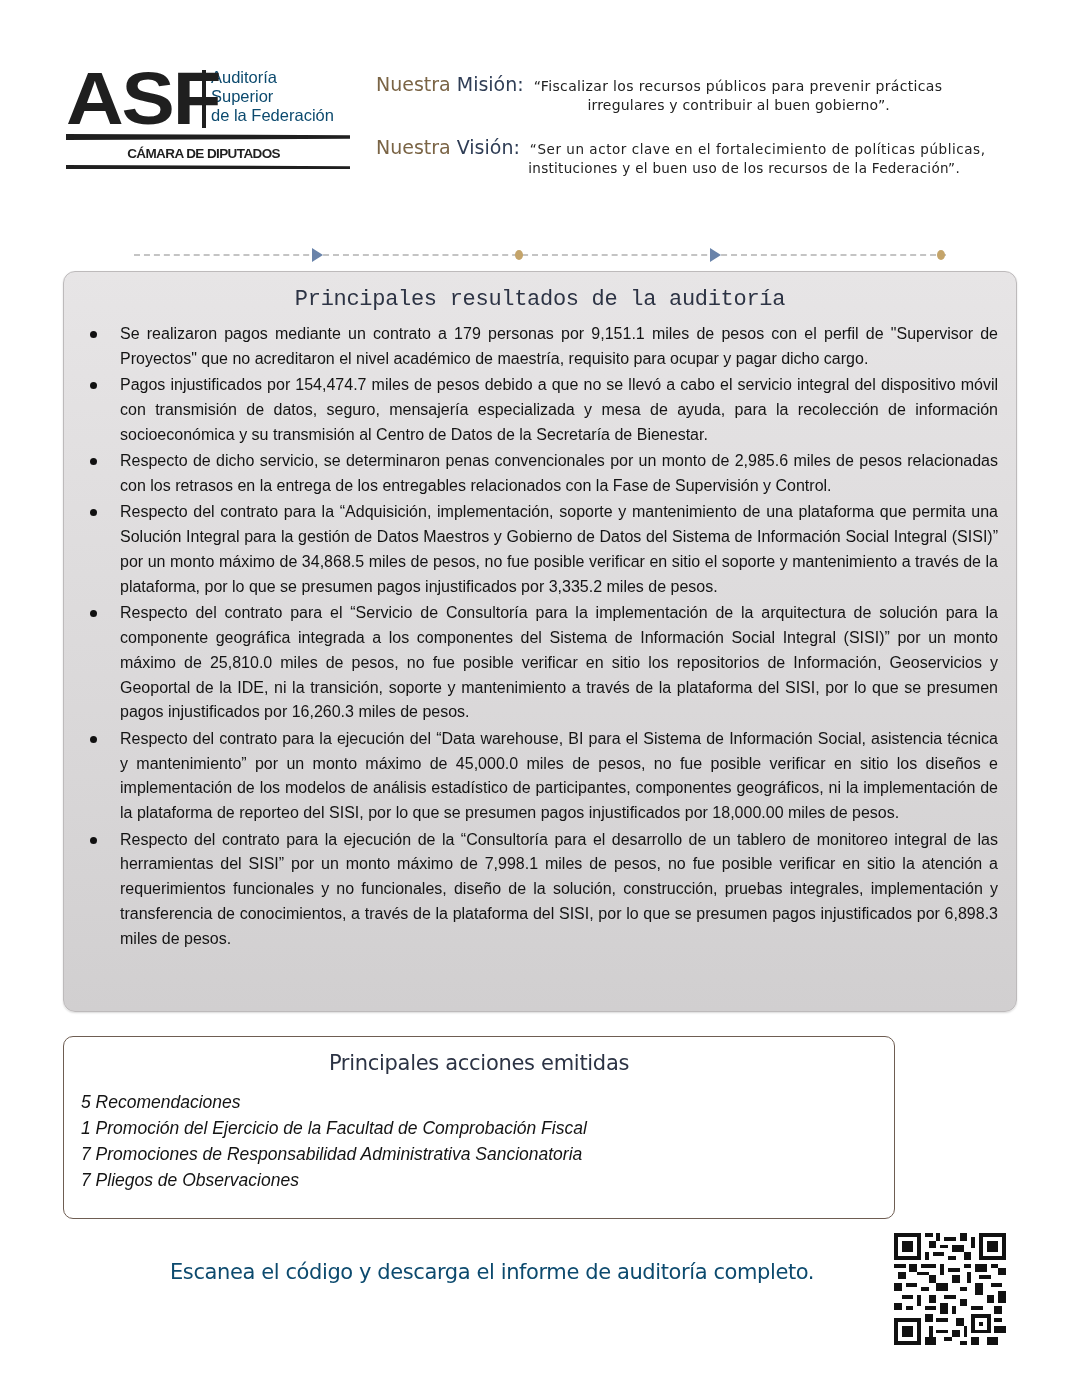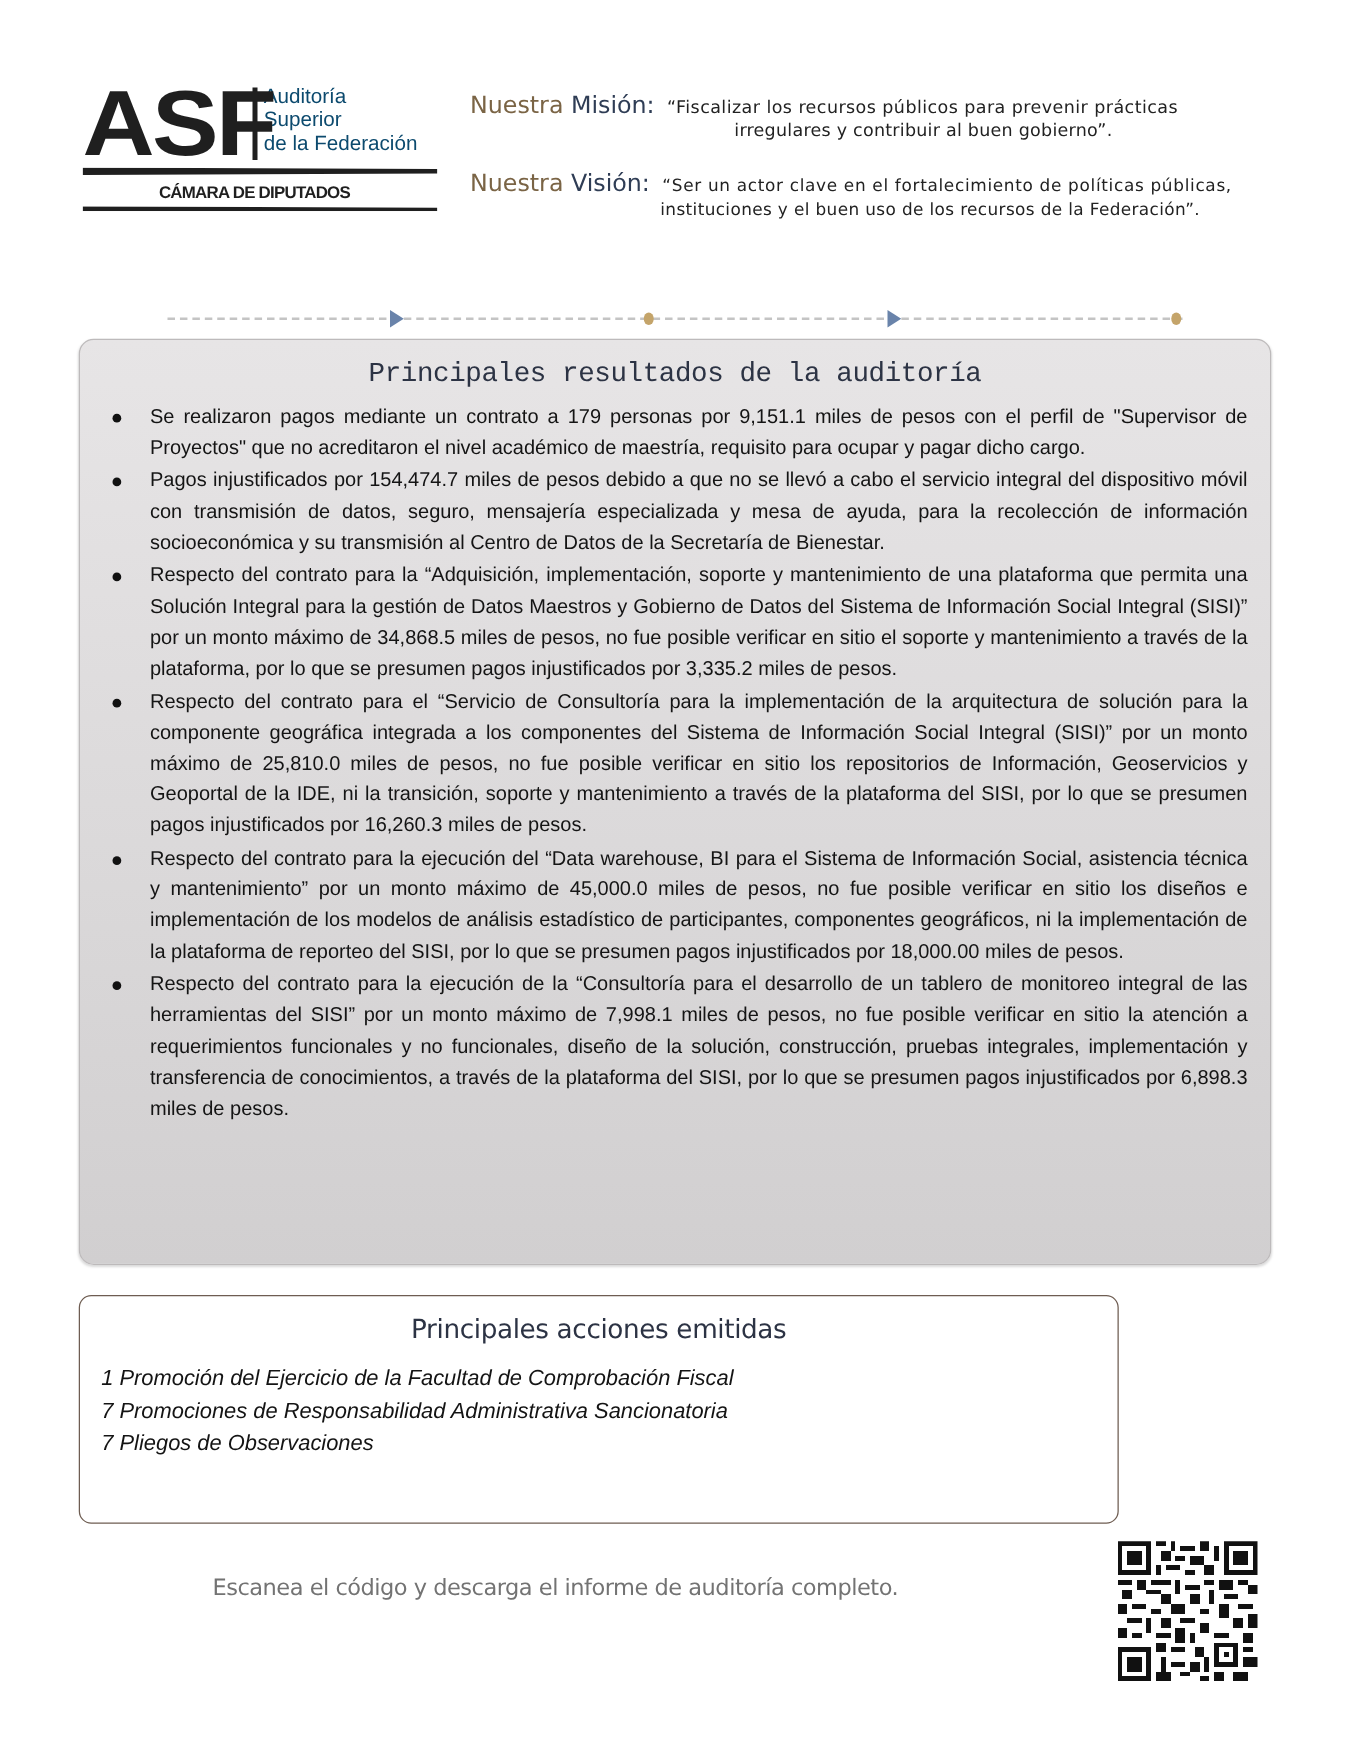--- a/index.html
+++ b/index.html
@@ -105,21 +105,21 @@
     }
     .actions-list { margin: 14px 0 0 17px; }
     .actions-list div {
       font-family: "Liberation Sans", sans-serif; font-style: italic;
       font-size: 17.5px; line-height: 26px; color: #141414;
     }
 
     
     .scan-text {
       position: absolute; left: 170px; top: 1260px;
-      font-family: "DejaVu Sans", sans-serif; font-size: 18px; color: #737373;
+      font-family: "DejaVu Sans", sans-serif; font-size: 21px; color: #0c4a6e;
       letter-spacing: -0.4px;
     }
     .qr { position: absolute; left: 894px; top: 1233px; width: 112px; height: 112px; }
   </style>
 </head>
 <body>
 
 <div class="page">
 
   <div class="logo">
@@ -161,30 +161,32 @@
     <div class="dot" style="left:381px;"></div>
     <div class="tri" style="left:576px;"></div>
     <div class="dot" style="left:803px;"></div>
   </div>
 
   <div class="results">
     <div class="results-title">Principales resultados de la auditoría</div>
     <ul>
       <li><span class="bullet"></span><span>Se realizaron pagos mediante un contrato a 179 personas por 9,151.1 miles de pesos con el perfil de "Supervisor de Proyectos" que no acreditaron el nivel académico de maestría, requisito para ocupar y pagar dicho cargo.</span></li>
       <li><span class="bullet"></span><span>Pagos injustificados por 154,474.7 miles de pesos debido a que no se llevó a cabo el servicio integral del dispositivo móvil con transmisión de datos, seguro, mensajería especializada y mesa de ayuda, para la recolección de información socioeconómica y su transmisión al Centro de Datos de la Secretaría de Bienestar.</span></li>
+      <li><span class="bullet"></span><span>Respecto de dicho servicio, se determinaron penas convencionales por un monto de 2,985.6 miles de pesos relacionadas con los retrasos en la entrega de los entregables relacionados con la Fase de Supervisión y Control.</span></li>
       <li><span class="bullet"></span><span>Respecto del contrato para la “Adquisición, implementación, soporte y mantenimiento de una plataforma que permita una Solución Integral para la gestión de Datos Maestros y Gobierno de Datos del Sistema de Información Social Integral (SISI)” por un monto máximo de 34,868.5 miles de pesos, no fue posible verificar en sitio el soporte y mantenimiento a través de la plataforma, por lo que se presumen pagos injustificados por 3,335.2 miles de pesos.</span></li>
       <li><span class="bullet"></span><span>Respecto del contrato para el “Servicio de Consultoría para la implementación de la arquitectura de solución para la componente geográfica integrada a los componentes del Sistema de Información Social Integral (SISI)” por un monto máximo de 25,810.0 miles de pesos, no fue posible verificar en sitio los repositorios de Información, Geoservicios y Geoportal de la IDE, ni la transición, soporte y mantenimiento a través de la plataforma del SISI, por lo que se presumen pagos injustificados por 16,260.3 miles de pesos.</span></li>
       <li><span class="bullet"></span><span>Respecto del contrato para la ejecución del “Data warehouse, BI para el Sistema de Información Social, asistencia técnica y mantenimiento” por un monto máximo de 45,000.0 miles de pesos, no fue posible verificar en sitio los diseños e implementación de los modelos de análisis estadístico de participantes, componentes geográficos, ni la implementación de la plataforma de reporteo del SISI, por lo que se presumen pagos injustificados por 18,000.00 miles de pesos.</span></li>
       <li><span class="bullet"></span><span>Respecto del contrato para la ejecución de la “Consultoría para el desarrollo de un tablero de monitoreo integral de las herramientas del SISI” por un monto máximo de 7,998.1 miles de pesos, no fue posible verificar en sitio la atención a requerimientos funcionales y no funcionales, diseño de la solución, construcción, pruebas integrales, implementación y transferencia de conocimientos, a través de la plataforma del SISI, por lo que se presumen pagos injustificados por 6,898.3 miles de pesos.</span></li>
     </ul>
   </div>
 
   <div class="actions">
     <div class="actions-title">Principales acciones emitidas</div>
     <div class="actions-list">
+      <div>5 Recomendaciones</div>
       <div>1 Promoción del Ejercicio de la Facultad de Comprobación Fiscal</div>
       <div>7 Promociones de Responsabilidad Administrativa Sancionatoria</div>
       <div>7 Pliegos de Observaciones</div>
     </div>
   </div>
 
   <div class="scan-text">Escanea el código y descarga el informe de auditoría completo.</div>
   <svg class="qr" viewBox="0 0 29 29" shape-rendering="crispEdges">
     <rect width="29" height="29" fill="#fff"></rect>
     <g fill="#111">

